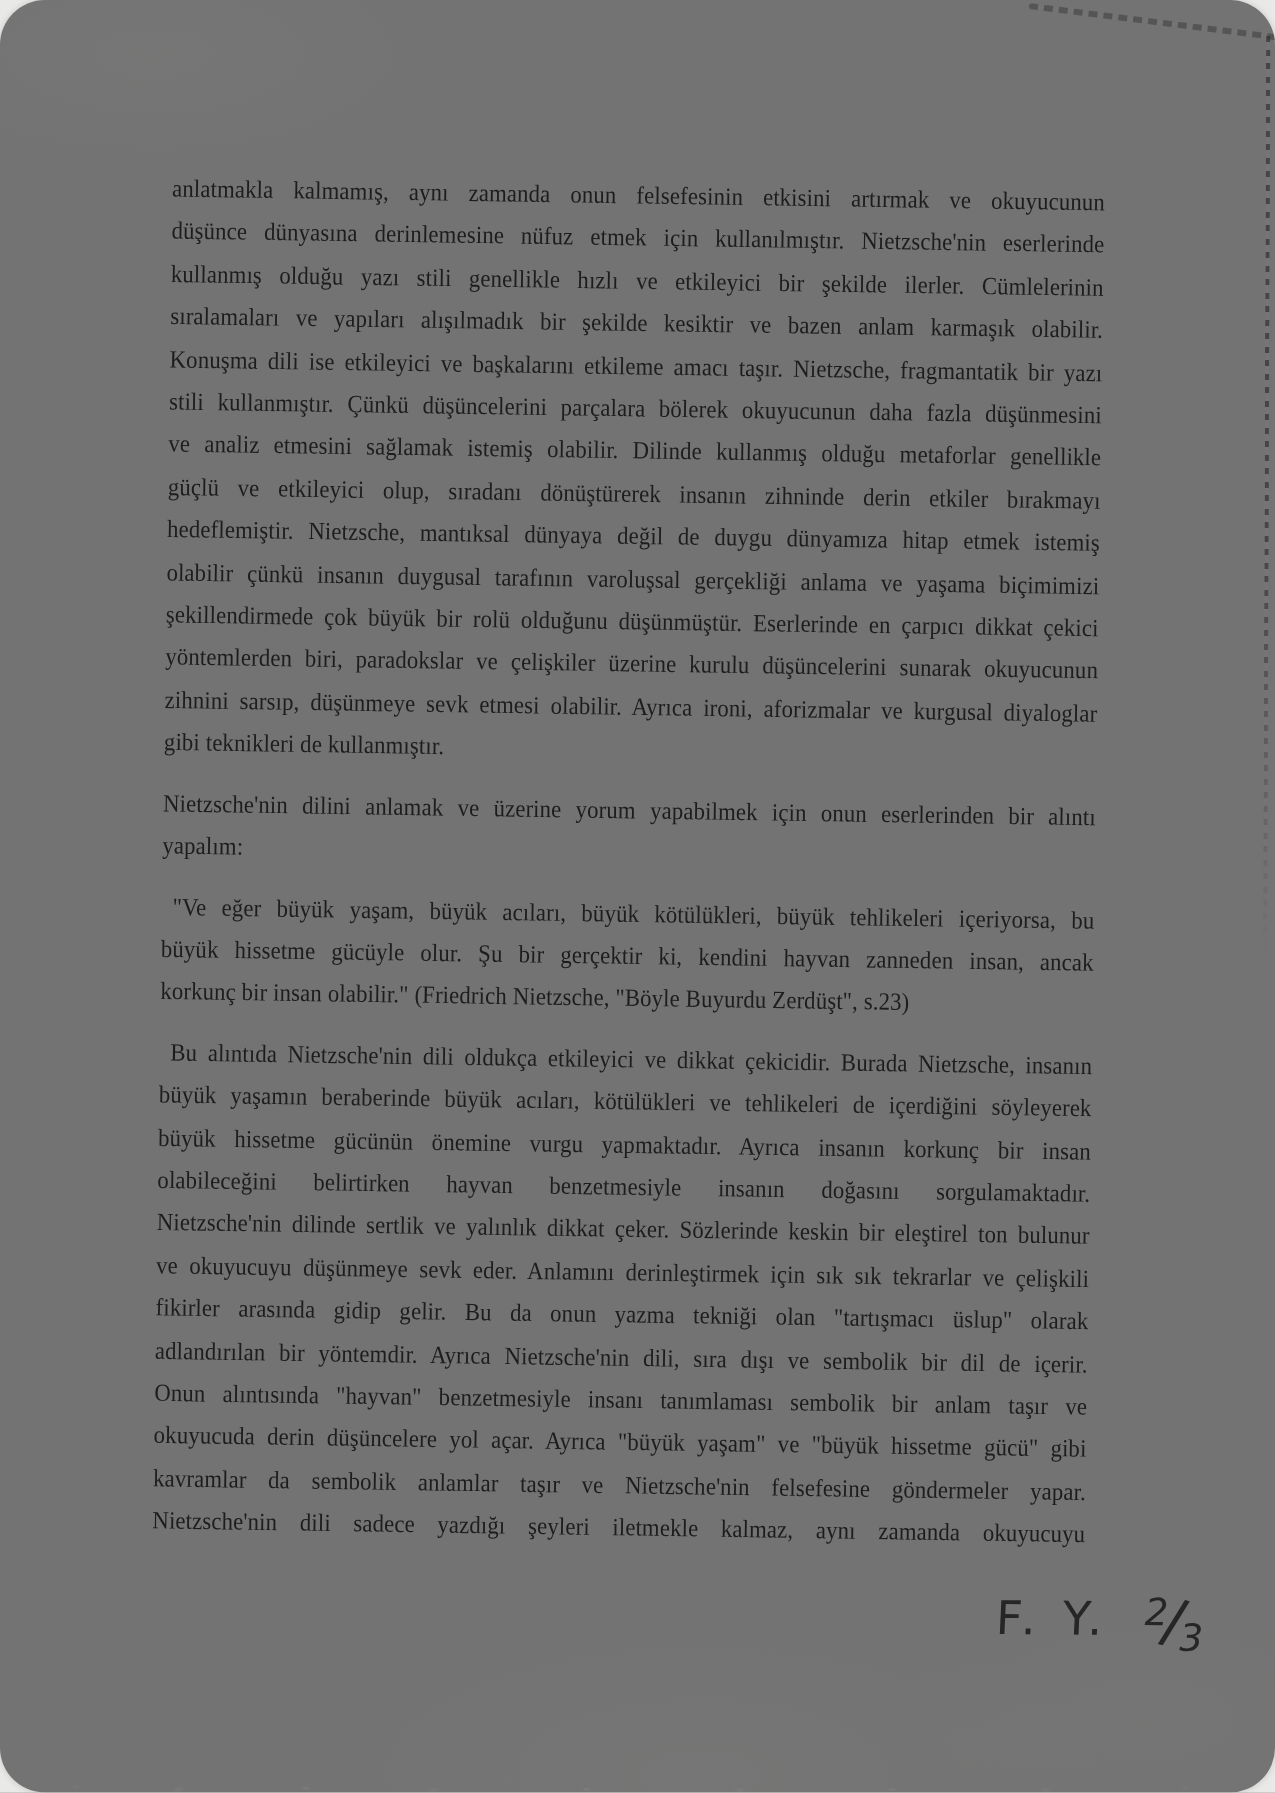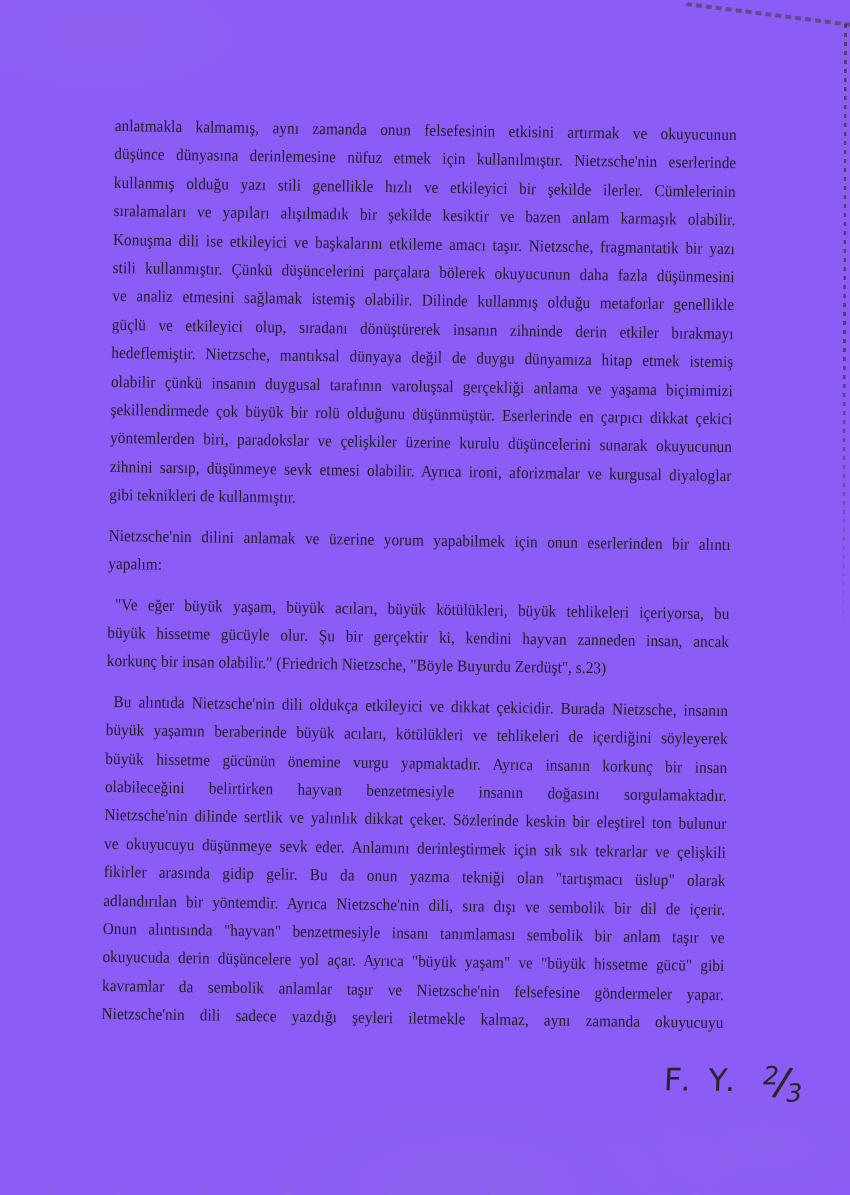--- a/index.html
+++ b/index.html
@@ -5,23 +5,24 @@
   html, body {
     margin: 0;
     padding: 0;
     background: #e9e9e7;
     font-family: "Liberation Serif", serif;
   }
   .scan {
     position: relative;
     width: 850px;
     height: 1195px;
-    background: #8b5cf6;
+    background: #737373;
     overflow: hidden;
     box-shadow: 0 0 4px rgba(0,0,0,.15);
+    border-radius: 30px;
   }
   
   .scan::before {
     content: "";
     position: absolute;
     inset: 0;
     background:
       radial-gradient(300px 120px at 12% 3%, rgba(160,160,155,.06), transparent 70%),
       radial-gradient(400px 160px at 55% 99%, rgba(150,150,145,.07), transparent 70%),
       radial-gradient(250px 120px at 90% 96%, rgba(150,150,145,.06), transparent 70%);

